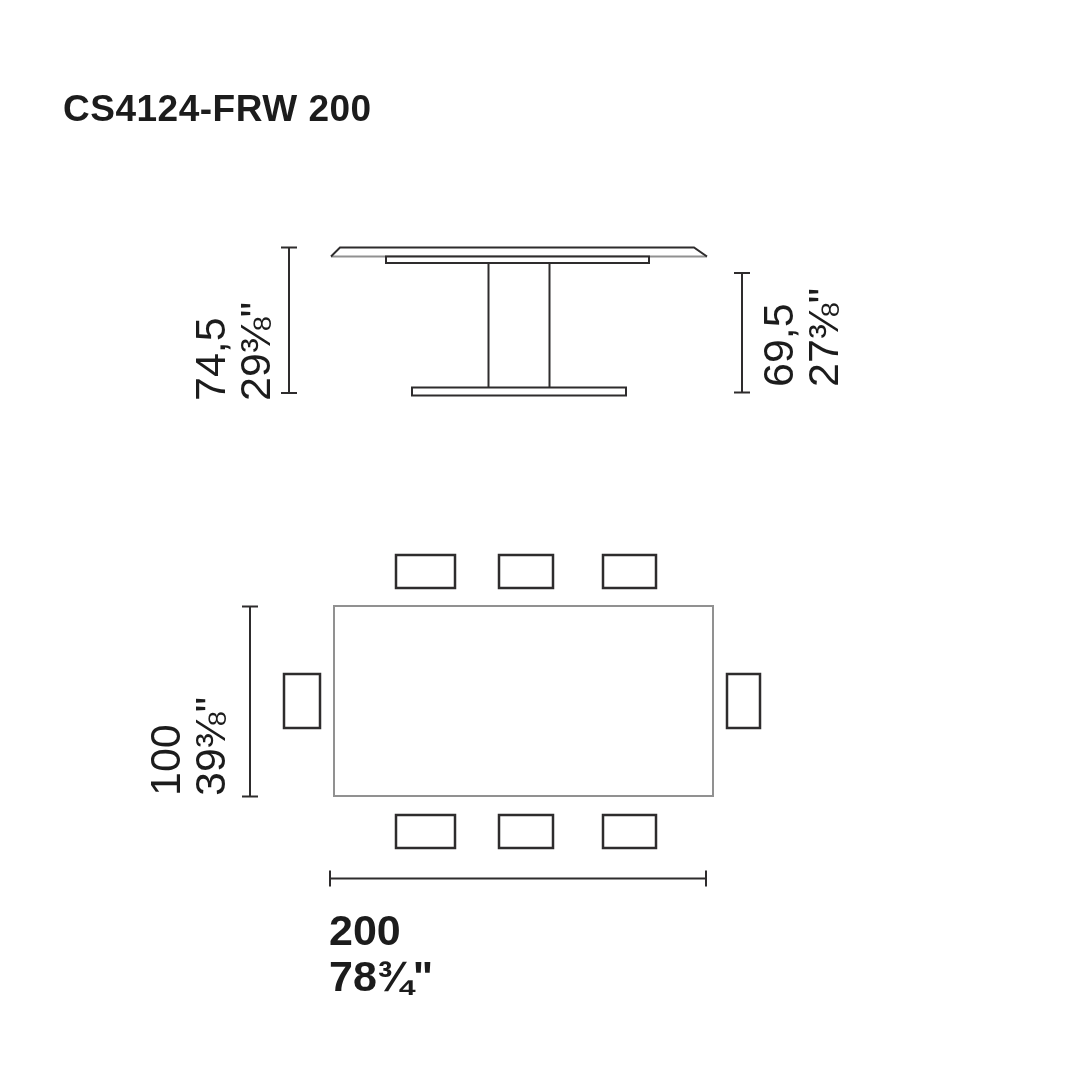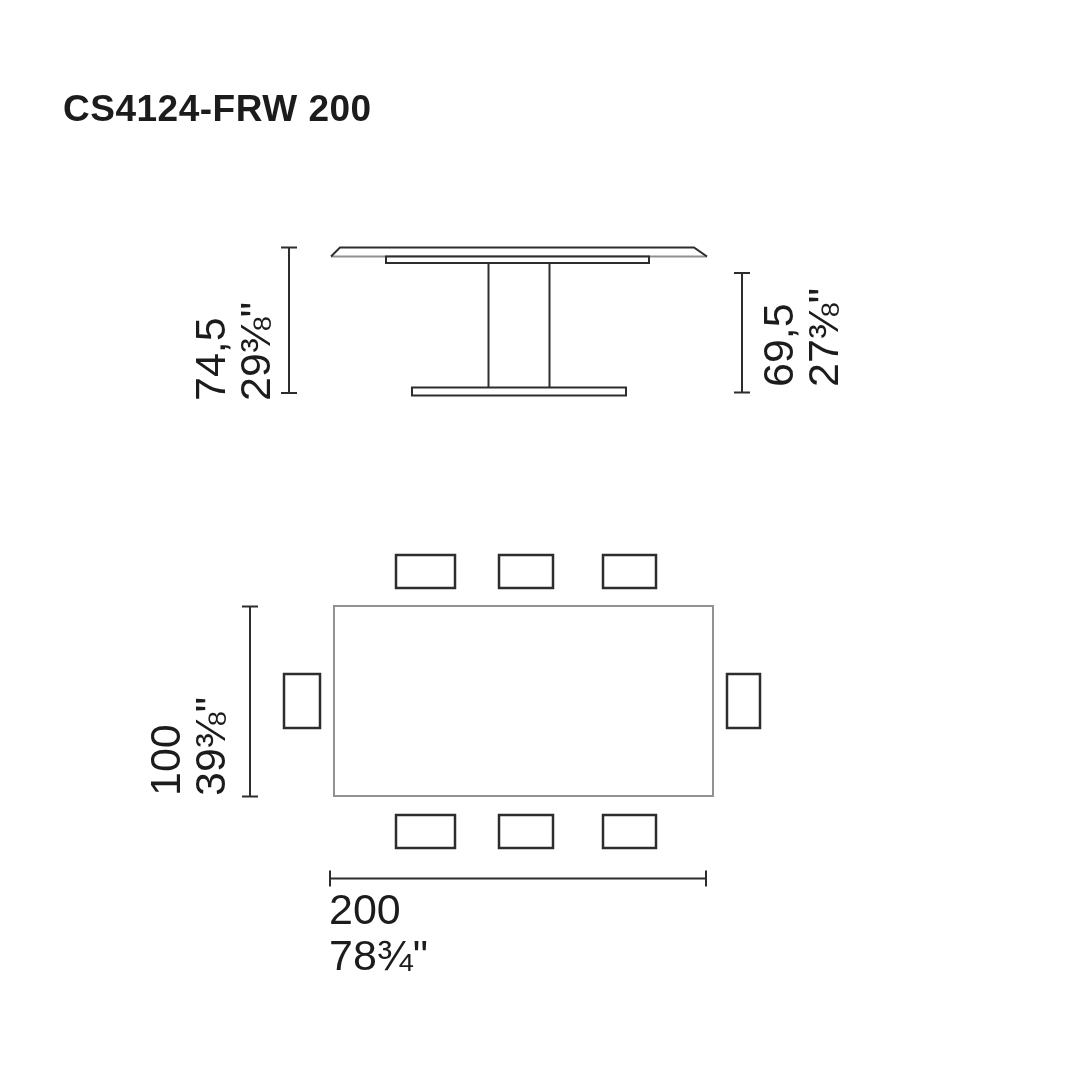--- a/index.html
+++ b/index.html
@@ -133,18 +133,18 @@
   <div class="dim-label vertical" style="left:756px; top:387px; width:150px;">
     <div>69,5</div>
     <div>27⅜"</div>
   </div>
 
   <div class="dim-label vertical" style="left:143px; top:796px; width:200px;">
     <div>100</div>
     <div>39⅜"</div>
   </div>
 
-  <div class="dim-label horizontal" style="left:329px; top:886px;">
+  <div class="dim-label horizontal" style="left:329px; top:907px;font-weight:bold;">
     <div>200</div>
     <div>78¾"</div>
   </div>
 
 </div>
 
 </body></html>

